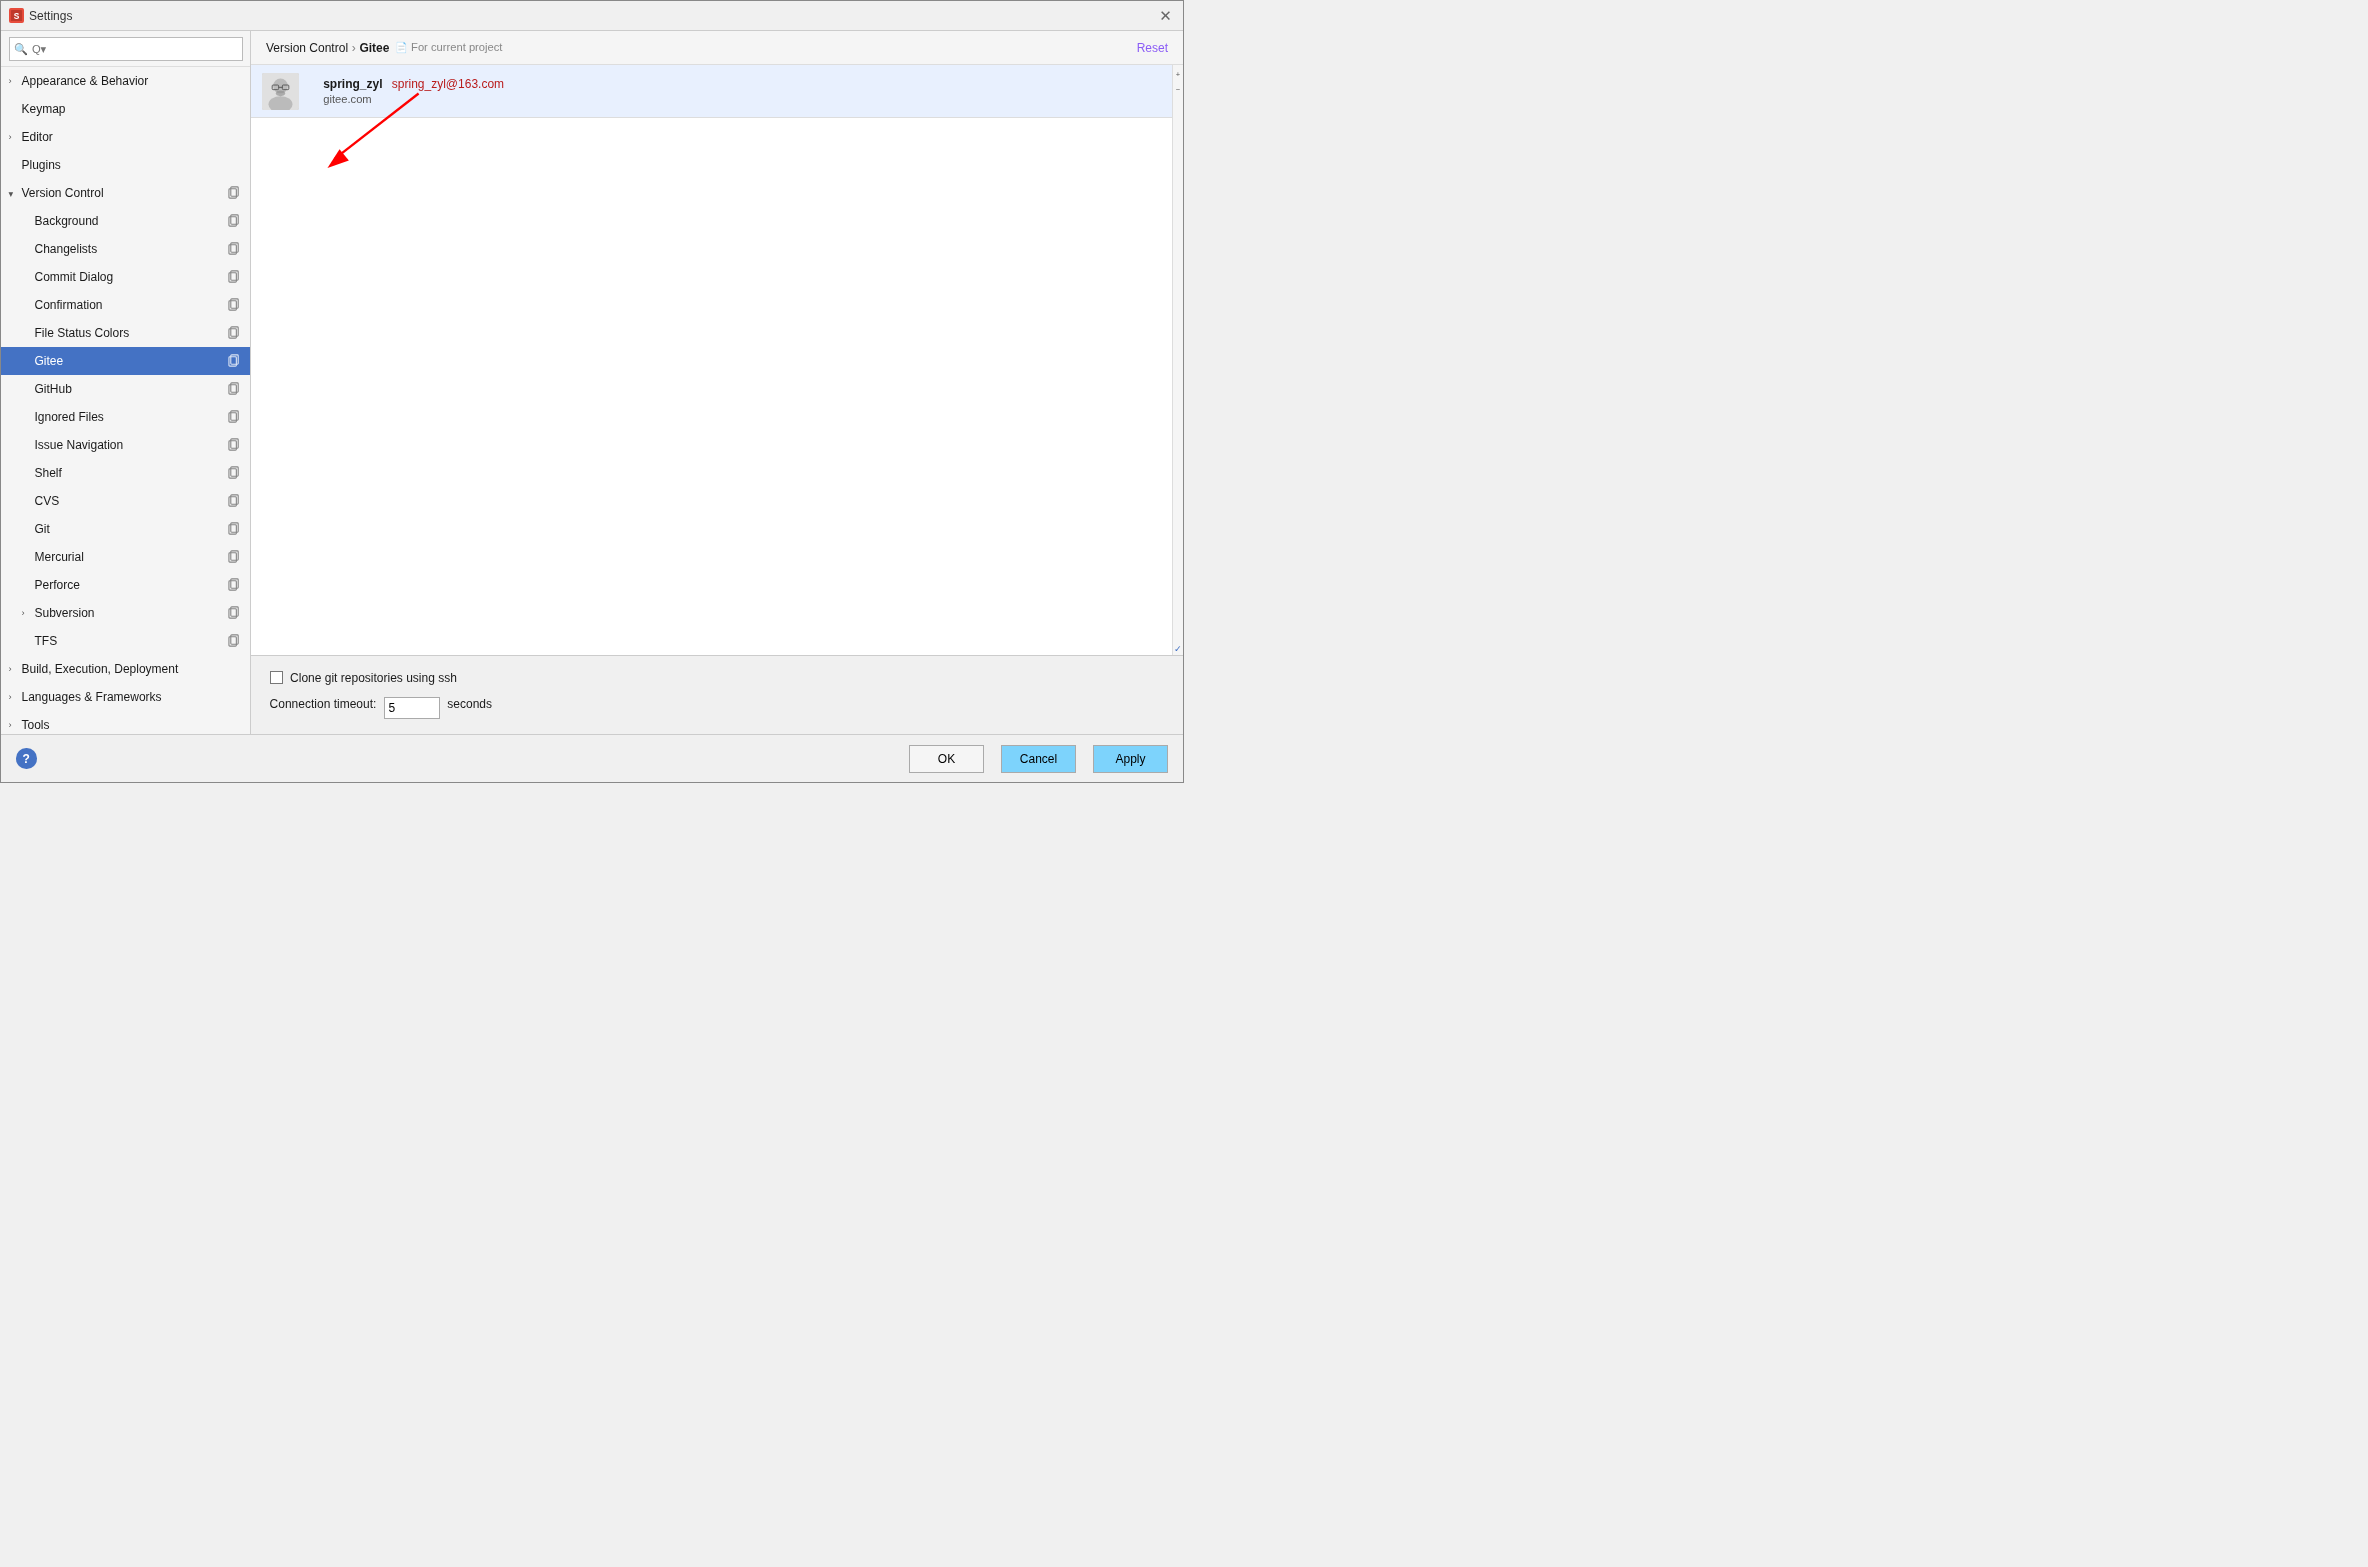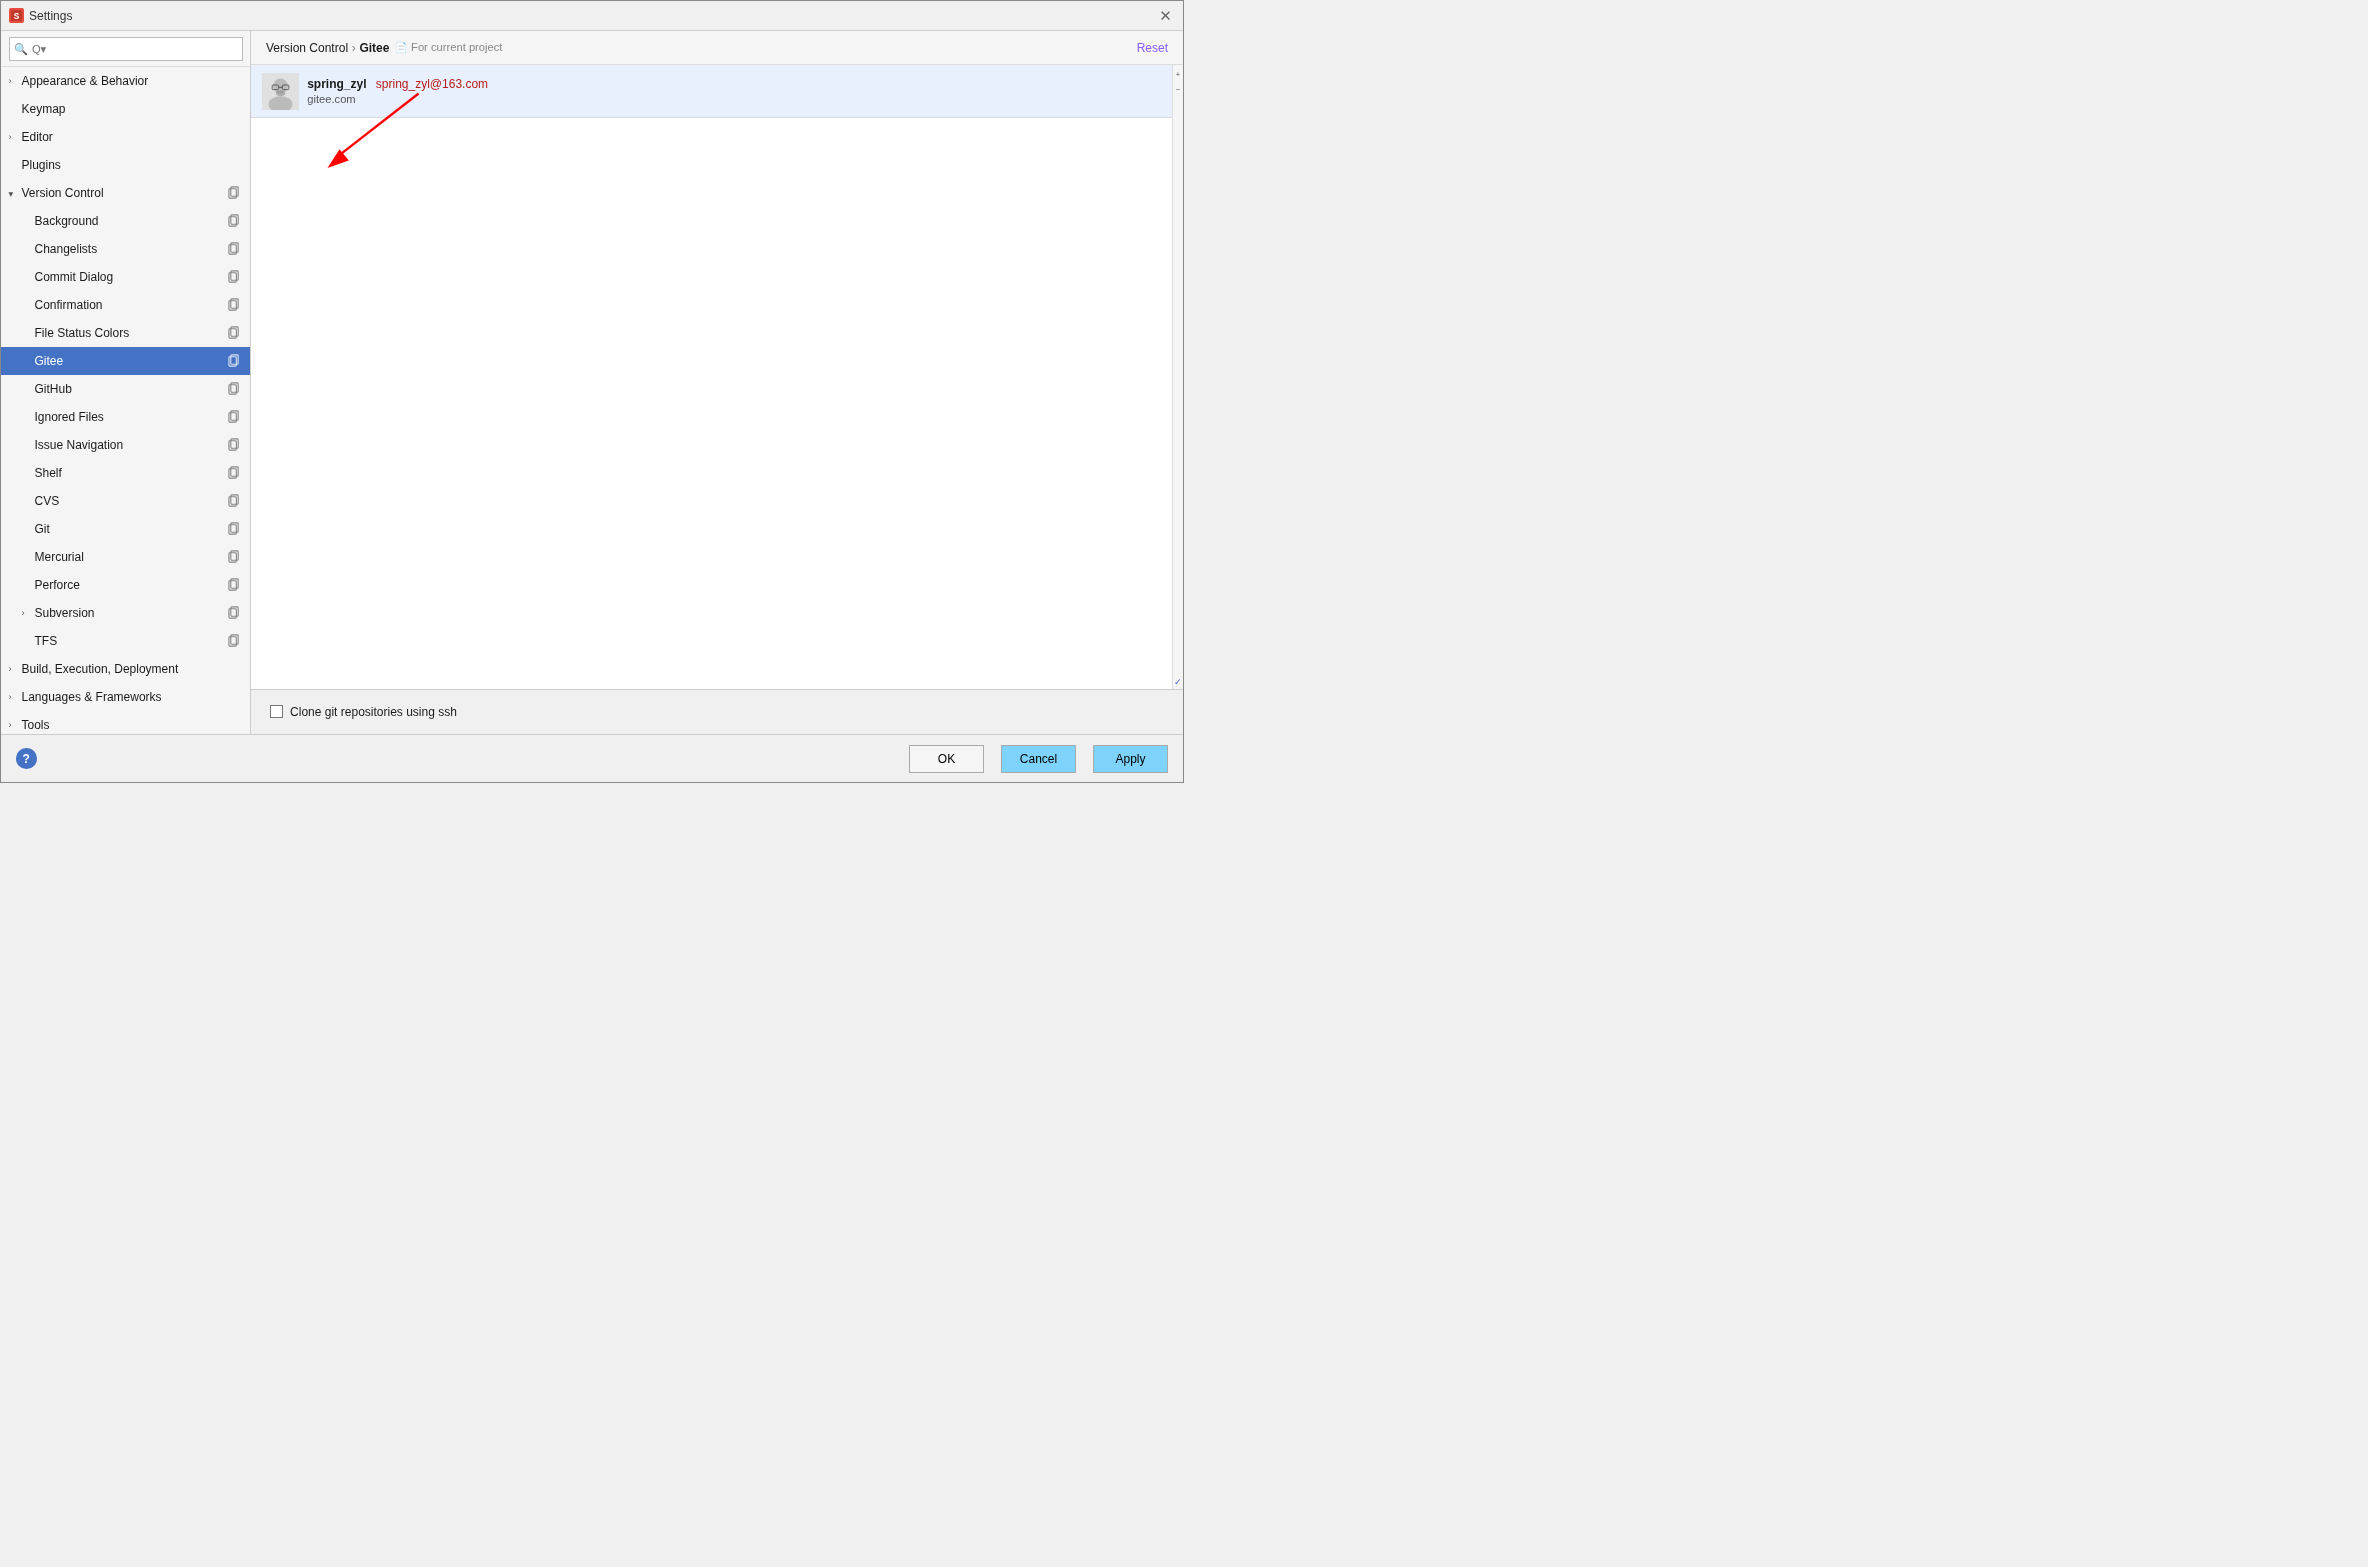--- a/index.html
+++ b/index.html
@@ -224,21 +224,21 @@
     .scrollbar-check {
       margin-top: auto;
       color: #4472c4;
       font-size: 9.3px;
     }
 
     .account-item {
       display: flex;
       align-items: center;
       padding: 7.5px 11.2px;
-      gap: 8px;
+      gap: 24px;
       background: #e8f0fe;
       border-bottom: 0.9px solid #ddd;
     }
     .account-avatar {
       width: 37px;
       height: 37px;
       border-radius: 1.9px;
       background: #ccc;
       overflow: hidden;
       flex-shrink: 0;
@@ -638,20 +638,25 @@
             <div class="scrollbar-btn">−</div>
             <div class="scrollbar-check">✓</div>
           </div>
         </div>
 
         <div class="options-area">
           <div class="option-row">
             <div class="option-checkbox"></div>
             <span class="option-label">Clone git repositories using ssh</span>
           </div>
+          <div class="option-row">
+            <span class="option-label">Connection timeout:</span>
+            <input class="option-input" type="text" value="5" style="">
+            <span class="option-label">seconds</span>
+          </div>
         </div>
 
       </div>
     </div>
   </div>
 
   <div class="bottom-bar">
     <div class="bottom-help">?</div>
     <div class="bottom-buttons">
       <button class="btn primary">OK</button>

